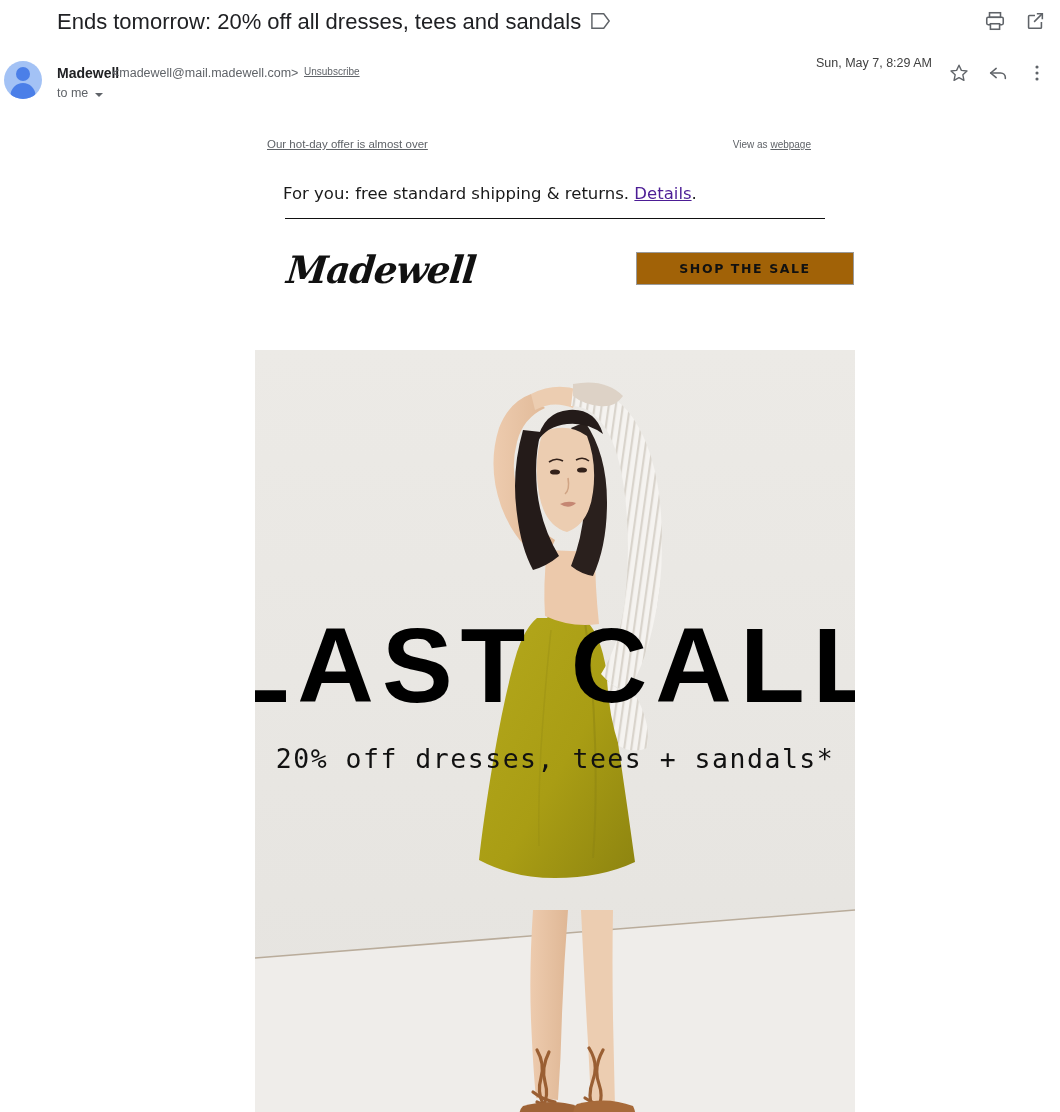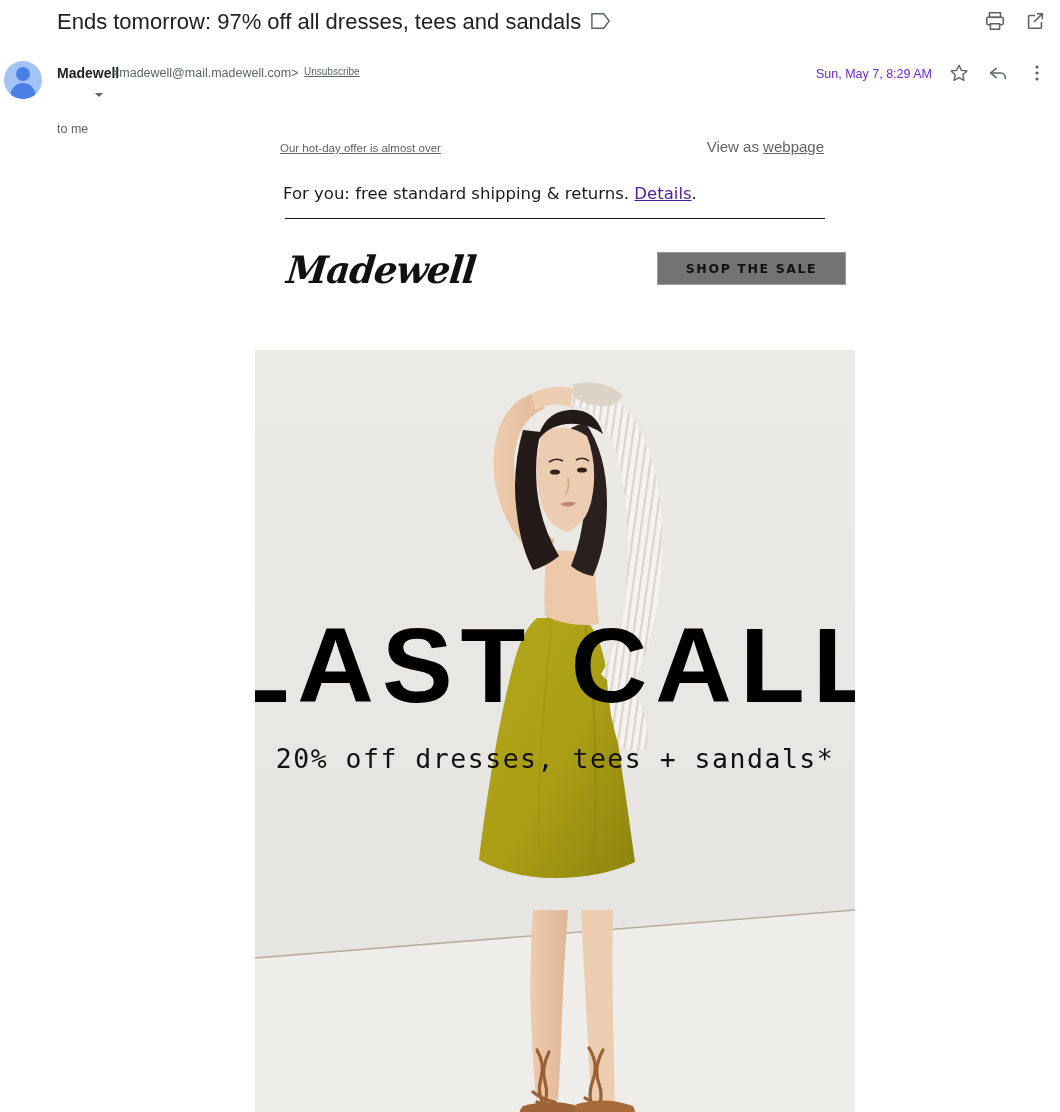--- a/index.html
+++ b/index.html
@@ -57,53 +57,53 @@
     position: absolute; left: 112px; top: 10px;
     font-size: 12.5px; color: #5f6368;
   }
   .unsubscribe {
     position: absolute; left: 304px; top: 10px;
     font-size: 10px; color: #5f6368;
     text-decoration: underline; cursor: pointer;
   }
   .to-me {
     position: absolute; left: 57px; top: 30px;
-    font-size: 12.5px; color: #5f6368; margin-top: 36px;
+    font-size: 12.5px; color: #5f6368;
   }
   .to-me-caret {
     position: absolute; left: 95px; top: 37px;
     width: 0; height: 0;
     border-left: 4px solid transparent; border-right: 4px solid transparent;
     border-top: 4px solid #5f6368; cursor: pointer;
   }
   .msg-date {
-    position: absolute; right: 128px; top: 11px;
-    font-size: 12.5px; color: #6d28d9; white-space: nowrap;
+    position: absolute; right: 128px; top: 0;
+    font-size: 12.5px; color: #404040; white-space: nowrap;
   }
   .row-icons {
     position: absolute; right: 12px; top: 6px;
     display: flex; gap: 17px; align-items: center;
   }
   .row-icons .ic { width: 22px; height: 22px; cursor: pointer; }
 
   
   .email-body {
     position: absolute; left: 0; top: 120px; width: 1060px;
   }
   .body-inner { position: relative; width: 1060px; }
 
   .preheader {
-    position: absolute; left: 280px; top: 18px; width: 544px;
+    position: absolute; left: 267px; top: 18px; width: 544px;
     display: flex; justify-content: space-between; align-items: baseline;
   }
   .preheader-link {
     font-size: 11.5px; color: #5f6368; text-decoration: underline;
     font-family: "Liberation Sans", sans-serif; cursor: pointer;
   }
-  .viewas { font-size: 15px; color: #5f6368; }
+  .viewas { font-size: 10px; color: #5f6368; }
   .viewas a { color: #5f6368; text-decoration: underline; cursor: pointer; }
 
   .ship-line {
     position: absolute; left: 283px; top: 64px;
     font-size: 16.5px; color: #1a1a1a;
     font-family: "DejaVu Sans", sans-serif; letter-spacing: 0px;
   }
   .ship-line .details {
     text-decoration: underline; cursor: pointer; color: #4c1d95;
   }
@@ -115,25 +115,24 @@
   .logo-row { position: absolute; left: 0; top: 128px; width: 1060px; height: 46px; }
   .madewell-logo {
     position: absolute; left: 287px; top: 0px;
     font-family: "DejaVu Serif", serif;
     font-size: 37px; font-weight: bold; font-style: italic;
     color: #111; letter-spacing: -1.2px;
     transform: skewX(-6deg) scaleY(1.02);
   }
   .shop-btn {
     position: absolute; left: 636px; top: 4px;
-    width: 189px; height: 33px;
-    border: 1.5px solid #9a9a9a; background: #737373;
+    width: 218px; height: 33px;
+    border: 1.5px solid #9a9a9a; background: #a16207;
     display: flex; align-items: center; justify-content: center;
     cursor: pointer;
-    margin-left: 21px;
   }
   .shop-btn span {
     font-family: "DejaVu Sans", sans-serif;
     font-size: 12.5px; font-weight: bold; color: #111;
     letter-spacing: 1.6px;
   }
 
   
   .hero {
     position: absolute; left: 255px; top: 230px;
@@ -142,21 +141,21 @@
     background: #3b82f6;
   }
   .hero svg { display: block; width: 600px; height: 762px; }
 </style>
 </head>
 <body>
 
 <div class="page">
 
   <div class="subject-row">
-    <div class="subject-text">Ends tomorrow: 97% off all dresses, tees and sandals</div>
+    <div class="subject-text">Ends tomorrow: 20% off all dresses, tees and sandals</div>
 
     <div class="inbox-tag">
       <svg viewBox="0 0 24 22" width="22" height="20">
         <path d="M2 3 L15 3 L21 11 L15 19 L2 19 Z" fill="none" stroke="#5f6368" stroke-width="1.6"></path>
       </svg>
     </div>
 
     <div class="hdr-icons">
       <span class="ic">
         <svg viewBox="0 0 24 24" width="22" height="22">

